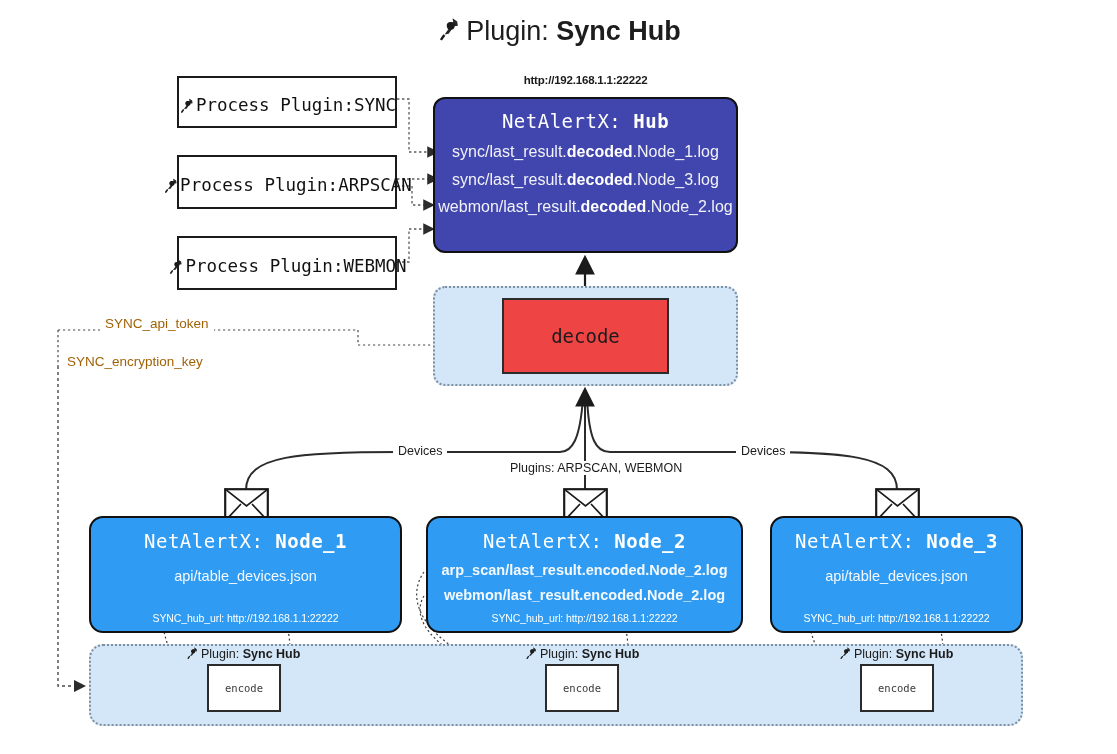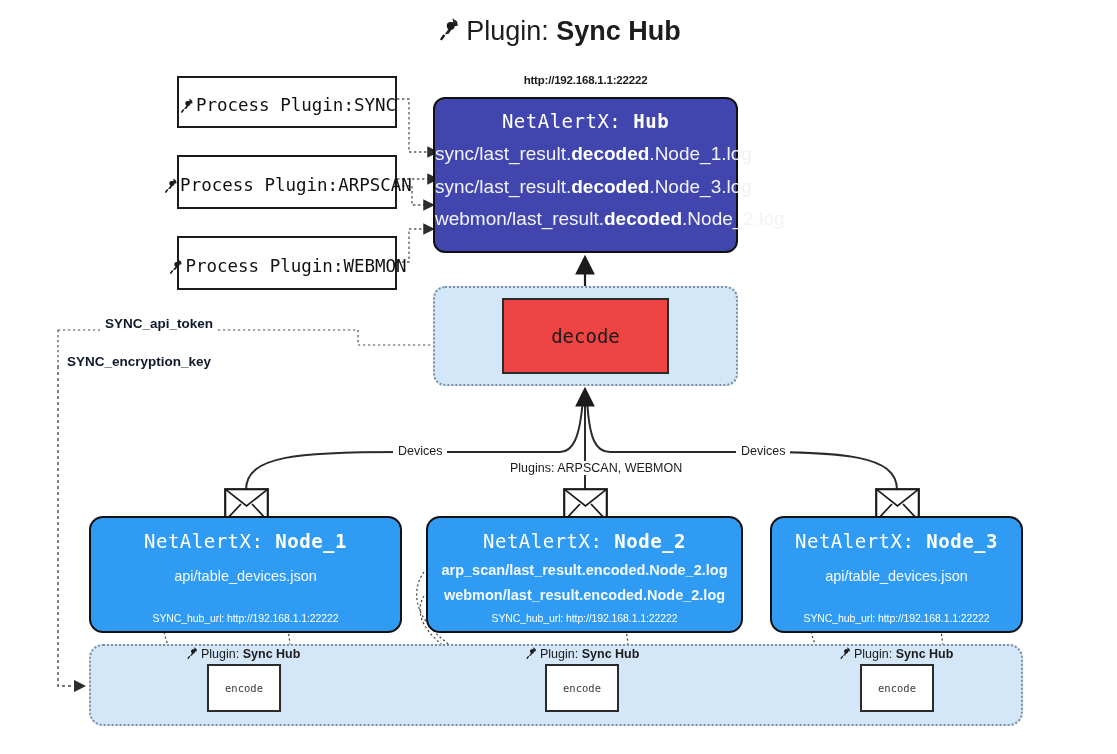--- a/index.html
+++ b/index.html
@@ -47,43 +47,43 @@
     left:433px;top:74px;width:305px;text-align:center;
     font-size:11.5px;color:#1b1b1b;font-weight:bold;letter-spacing:-.2px;
   }
   #hub .hubtitle{
     text-align:center;margin-top:11px;
     font-family:"DejaVu Sans Mono","Liberation Mono",monospace;
     font-size:19px;letter-spacing:.5px;
   }
   #hub .hubtitle b{font-weight:bold;}
   #hub .logline{
-    text-align:center;font-size:19px;line-height:1.72;white-space:nowrap;
+    text-align:center;font-size:16px;line-height:1.72;white-space:nowrap;
     color:#f2f2f7;
   }
   #hub .logline b{color:#ffffff;font-weight:bold;}
   #hub .loglist{margin-top:6px;}
 
   
   #decodewrap{
     left:433px;top:286px;width:305px;height:100px;
     background:#d4e7f8;border:2px dotted #7d8fa0;border-radius:12px;
   }
   #decodebox{
     left:502px;top:298px;width:167px;height:76px;
     background:#ef4444;border:2px solid #2b2b2b;
     display:flex;align-items:center;justify-content:center;
     font-family:"DejaVu Sans Mono","Liberation Mono",monospace;
     font-size:19px;color:#1b1b1b;
   }
 
   
   .tokenlbl{
-    font-size:13.5px;color:#0f172a;background:#ffffff;
-    padding:0 5px;white-space:nowrap;font-weight:bold;
+    font-size:13.5px;color:#a16207;background:#ffffff;
+    padding:0 5px;white-space:nowrap;
   }
   #tok1{left:100px;top:316px;}
   #tok2{left:62px;top:354px;}
 
   
   .edgecap{
     font-size:12.5px;color:#1b1b1b;background:#ffffff;
     padding:0 5px;white-space:nowrap;
   }
   #cap-dev1{left:393px;top:444px;}

